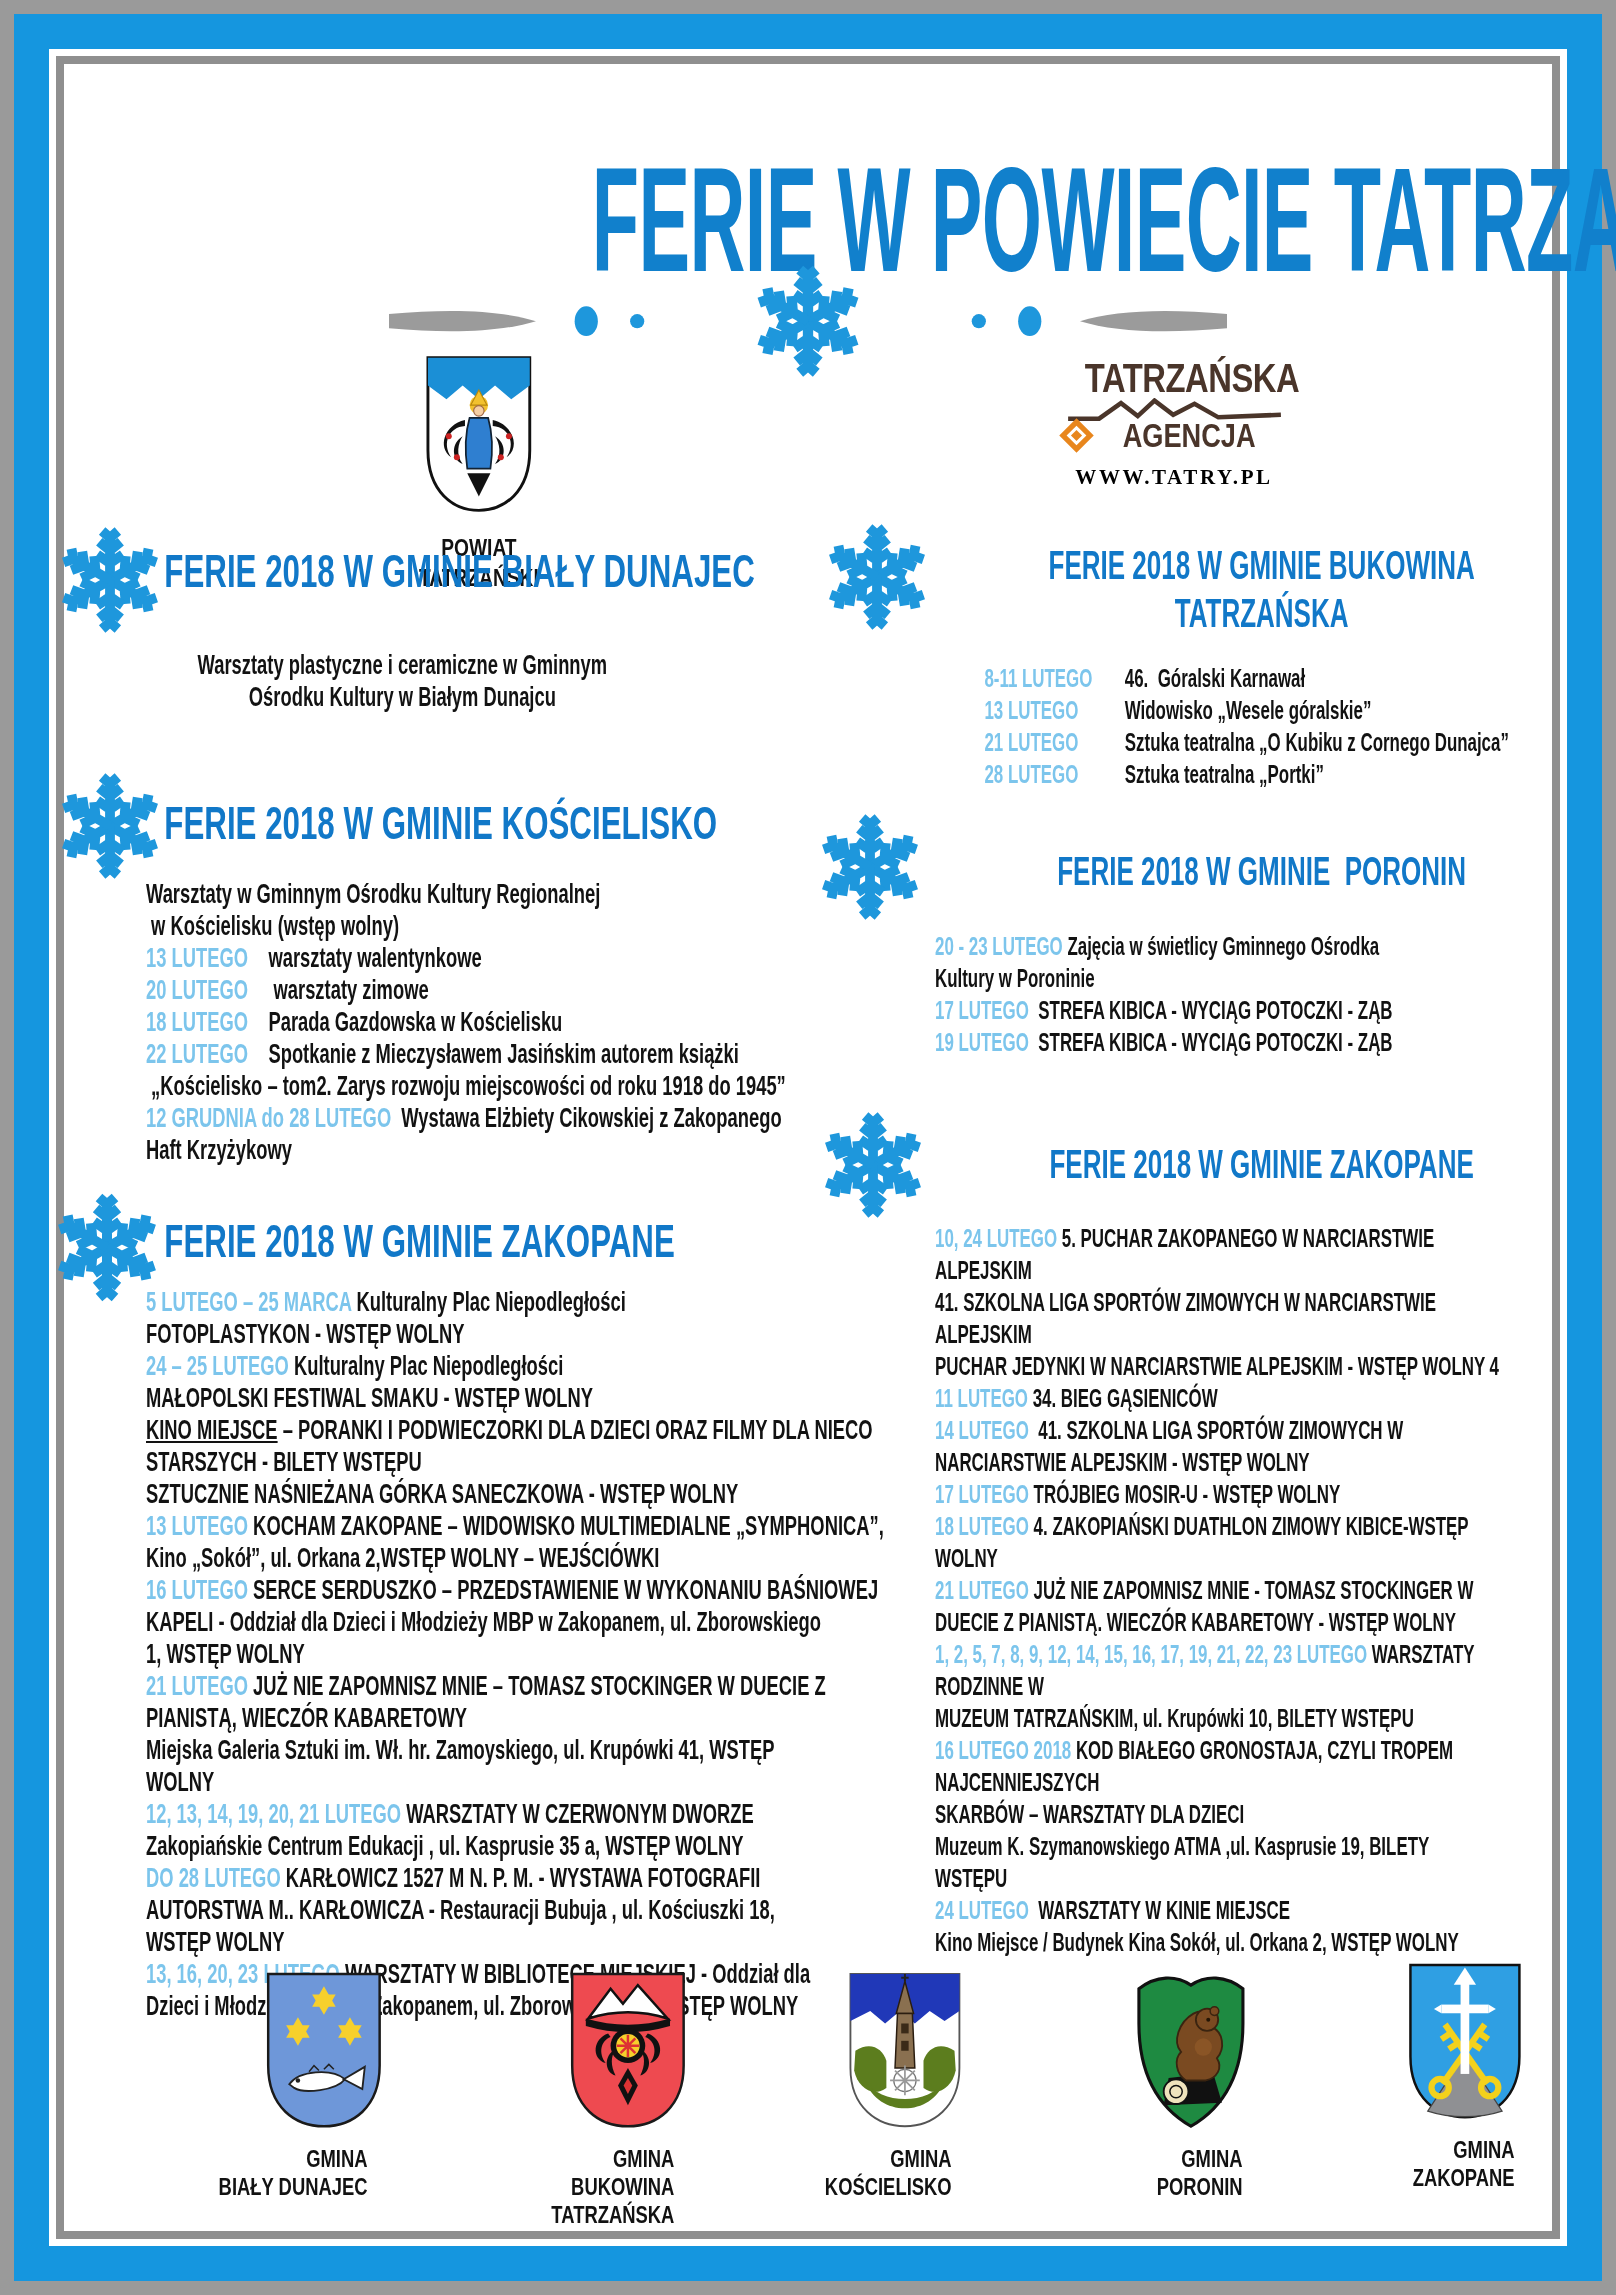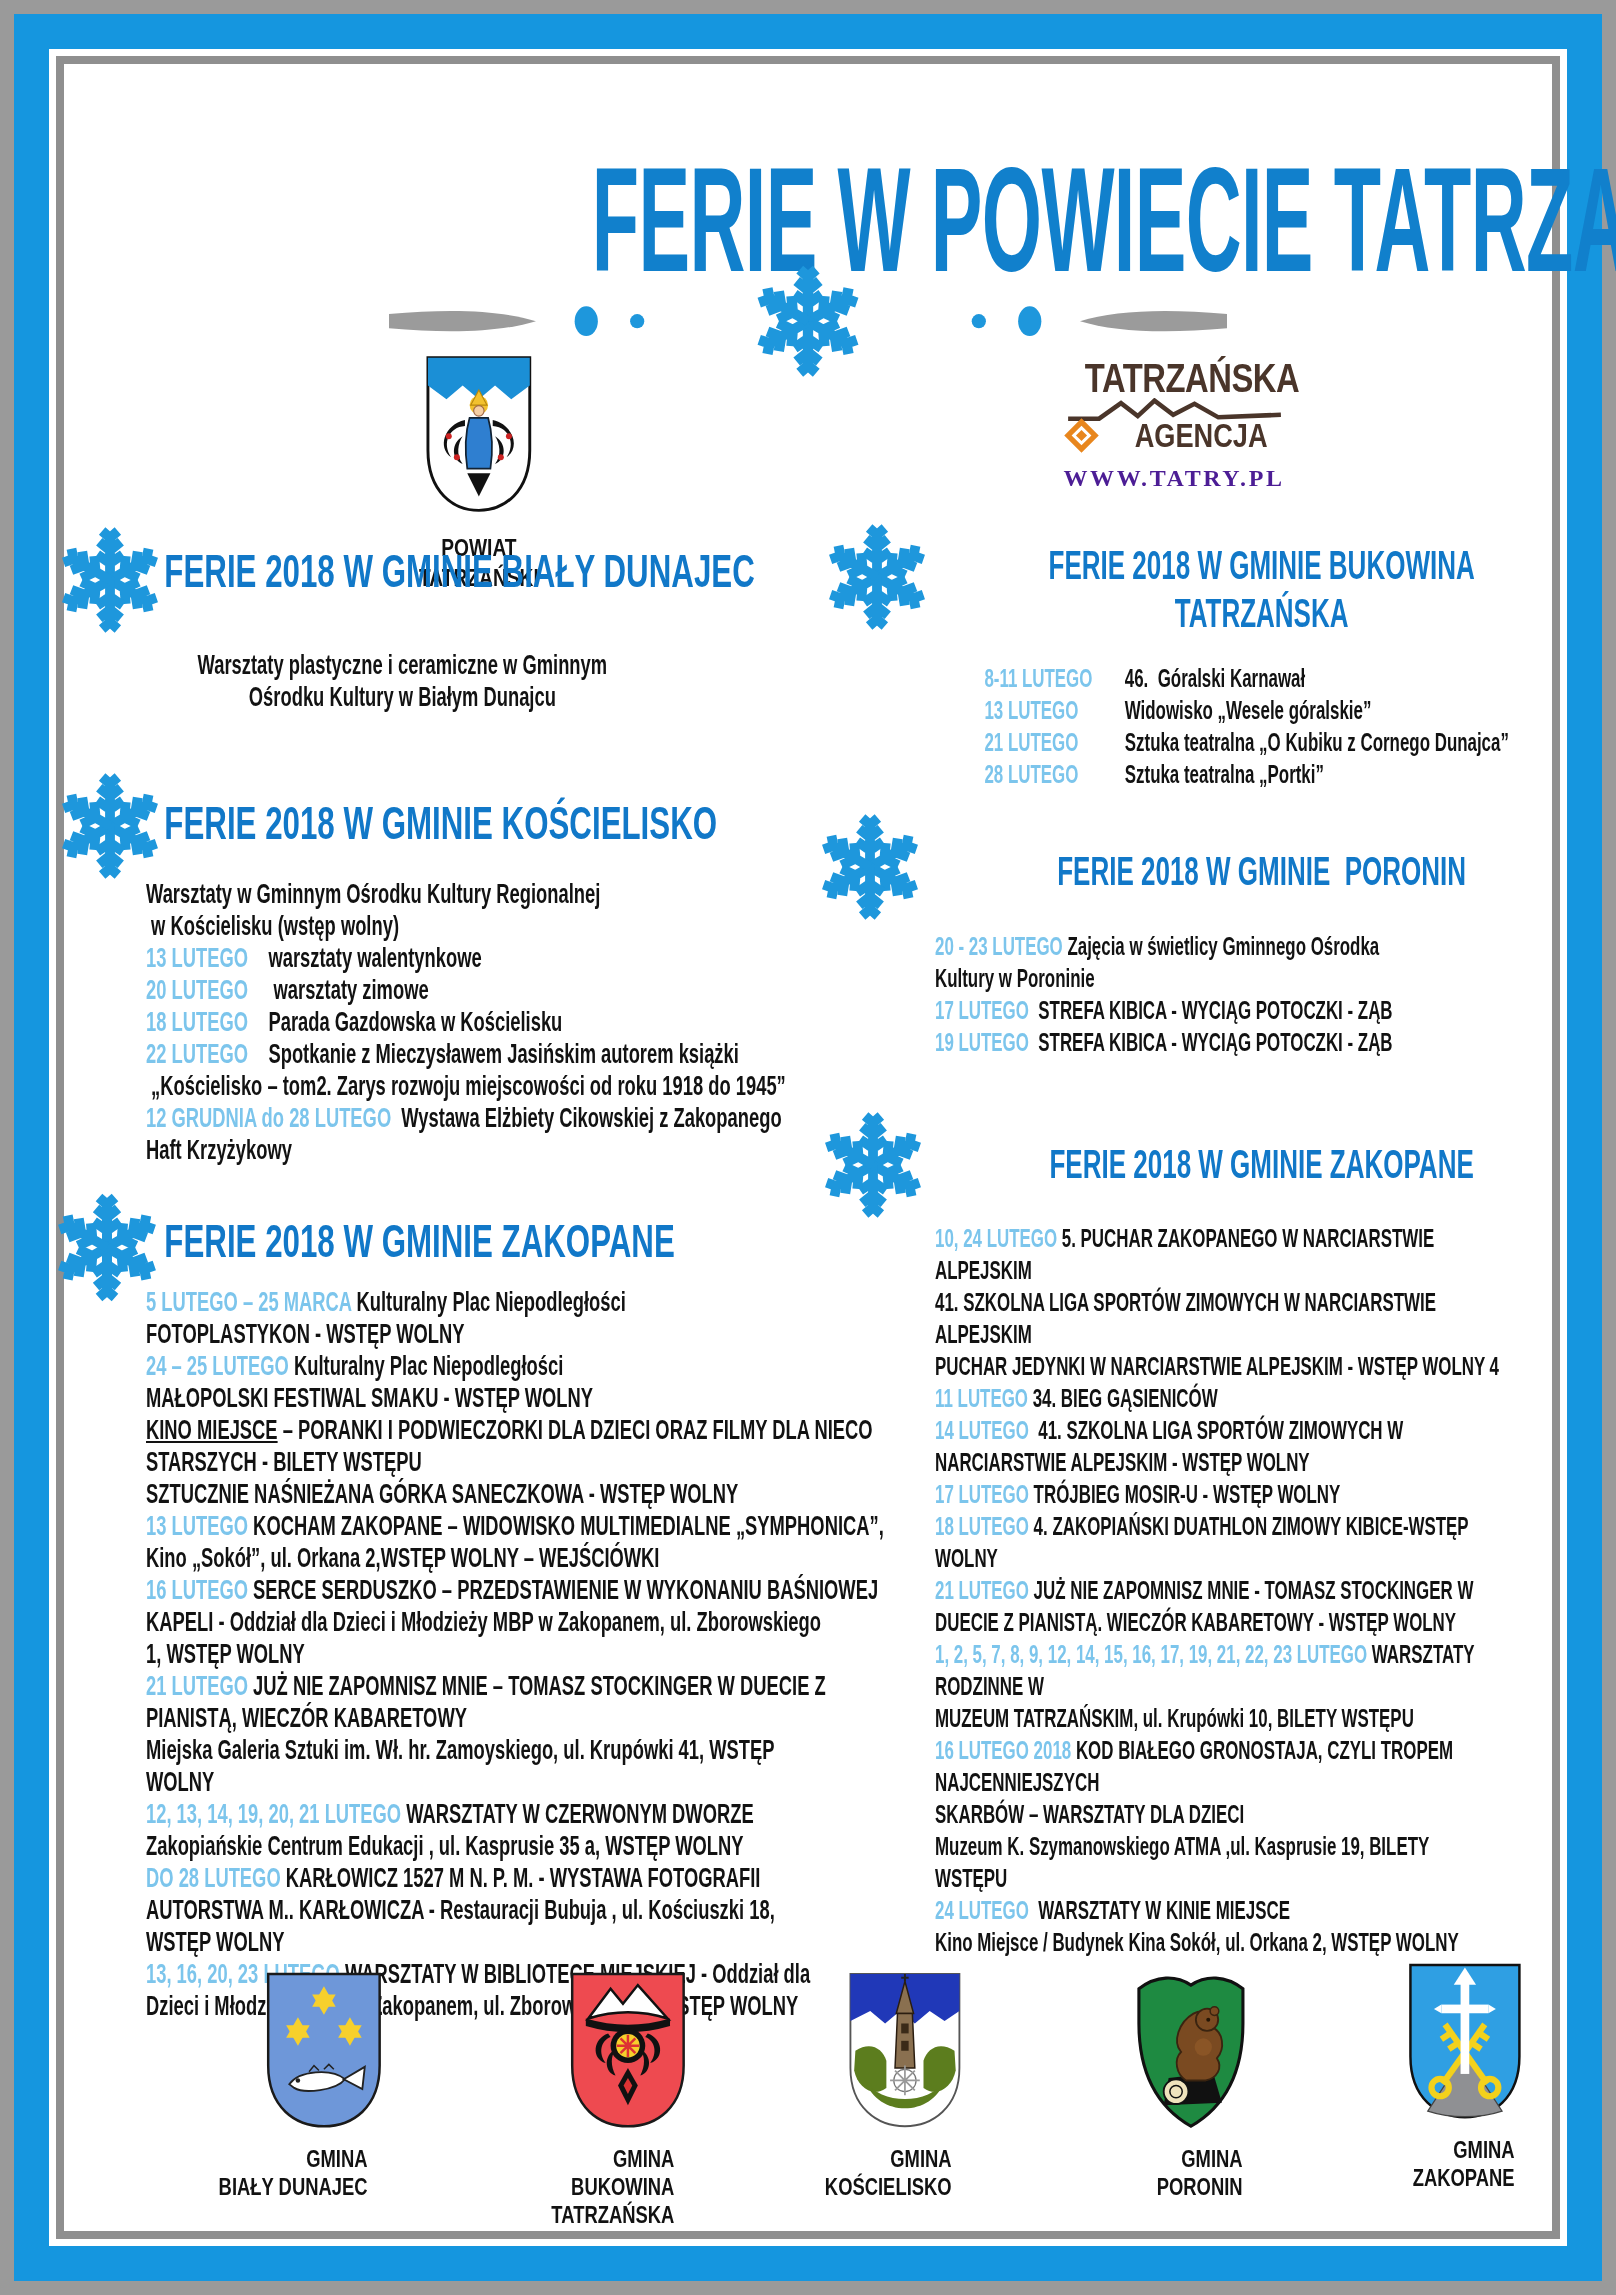--- a/index.html
+++ b/index.html
@@ -26,23 +26,23 @@
 
   
   .logo-powiat { position:absolute; left:356px; top:353px; width:245px; text-align:center; }
   .logo-powiat .crest-img { height:162px; }
   .logo-powiat .label { margin-top:15.5px; font-size:24px; line-height:30px; }
   .cond80 { display:inline-block; transform:scaleX(.8); transform-origin:center top; }
 
   .logo-agencja { position:absolute; left:1058px; top:358px; width:232px; text-align:center; color:#4a352a; }
   .logo-agencja .w1 { font-size:41px; line-height:40px; letter-spacing:-0.6px; }
   .logo-agencja .mountains { display:block; margin:0 auto; }
-  .agency-row { display:flex; align-items:center; justify-content:center; gap:18px; margin-top:-6.4px; }
+  .agency-row { display:flex; align-items:center; gap:11px; margin-top:-6.4px; }
   .logo-agencja .w2 { font-size:34px; }
-  .logo-agencja .url { font-family:"Liberation Serif", serif; font-weight:700; font-size:24px; letter-spacing:2.6px; margin-top:10.3px; color:#4c1d95; }
+  .logo-agencja .url { font-family:"Liberation Serif", serif; font-weight:700; font-size:21px; letter-spacing:2.6px; margin-top:10.3px; color:#000000; }
 
   
   .col { position:absolute; top:0; height:0; }
   #col-left  { left:146px;  width:1404px; transform:scaleX(.68); transform-origin:0 0; }
   #col-right { left:935px; width:1005px; transform:scaleX(.65); transform-origin:0 0; }
   .section { position:absolute; left:0; width:100%; }
   .sec-title { color:#1178c8; font-size:46px; line-height:1.2; white-space:pre; }
   #col-left  .sec-title { padding-left:27px; }
   #col-right .sec-title { font-size:40px; line-height:48px; text-align:center; }
   #col-left  .entries { font-size:27px; line-height:32px; }

